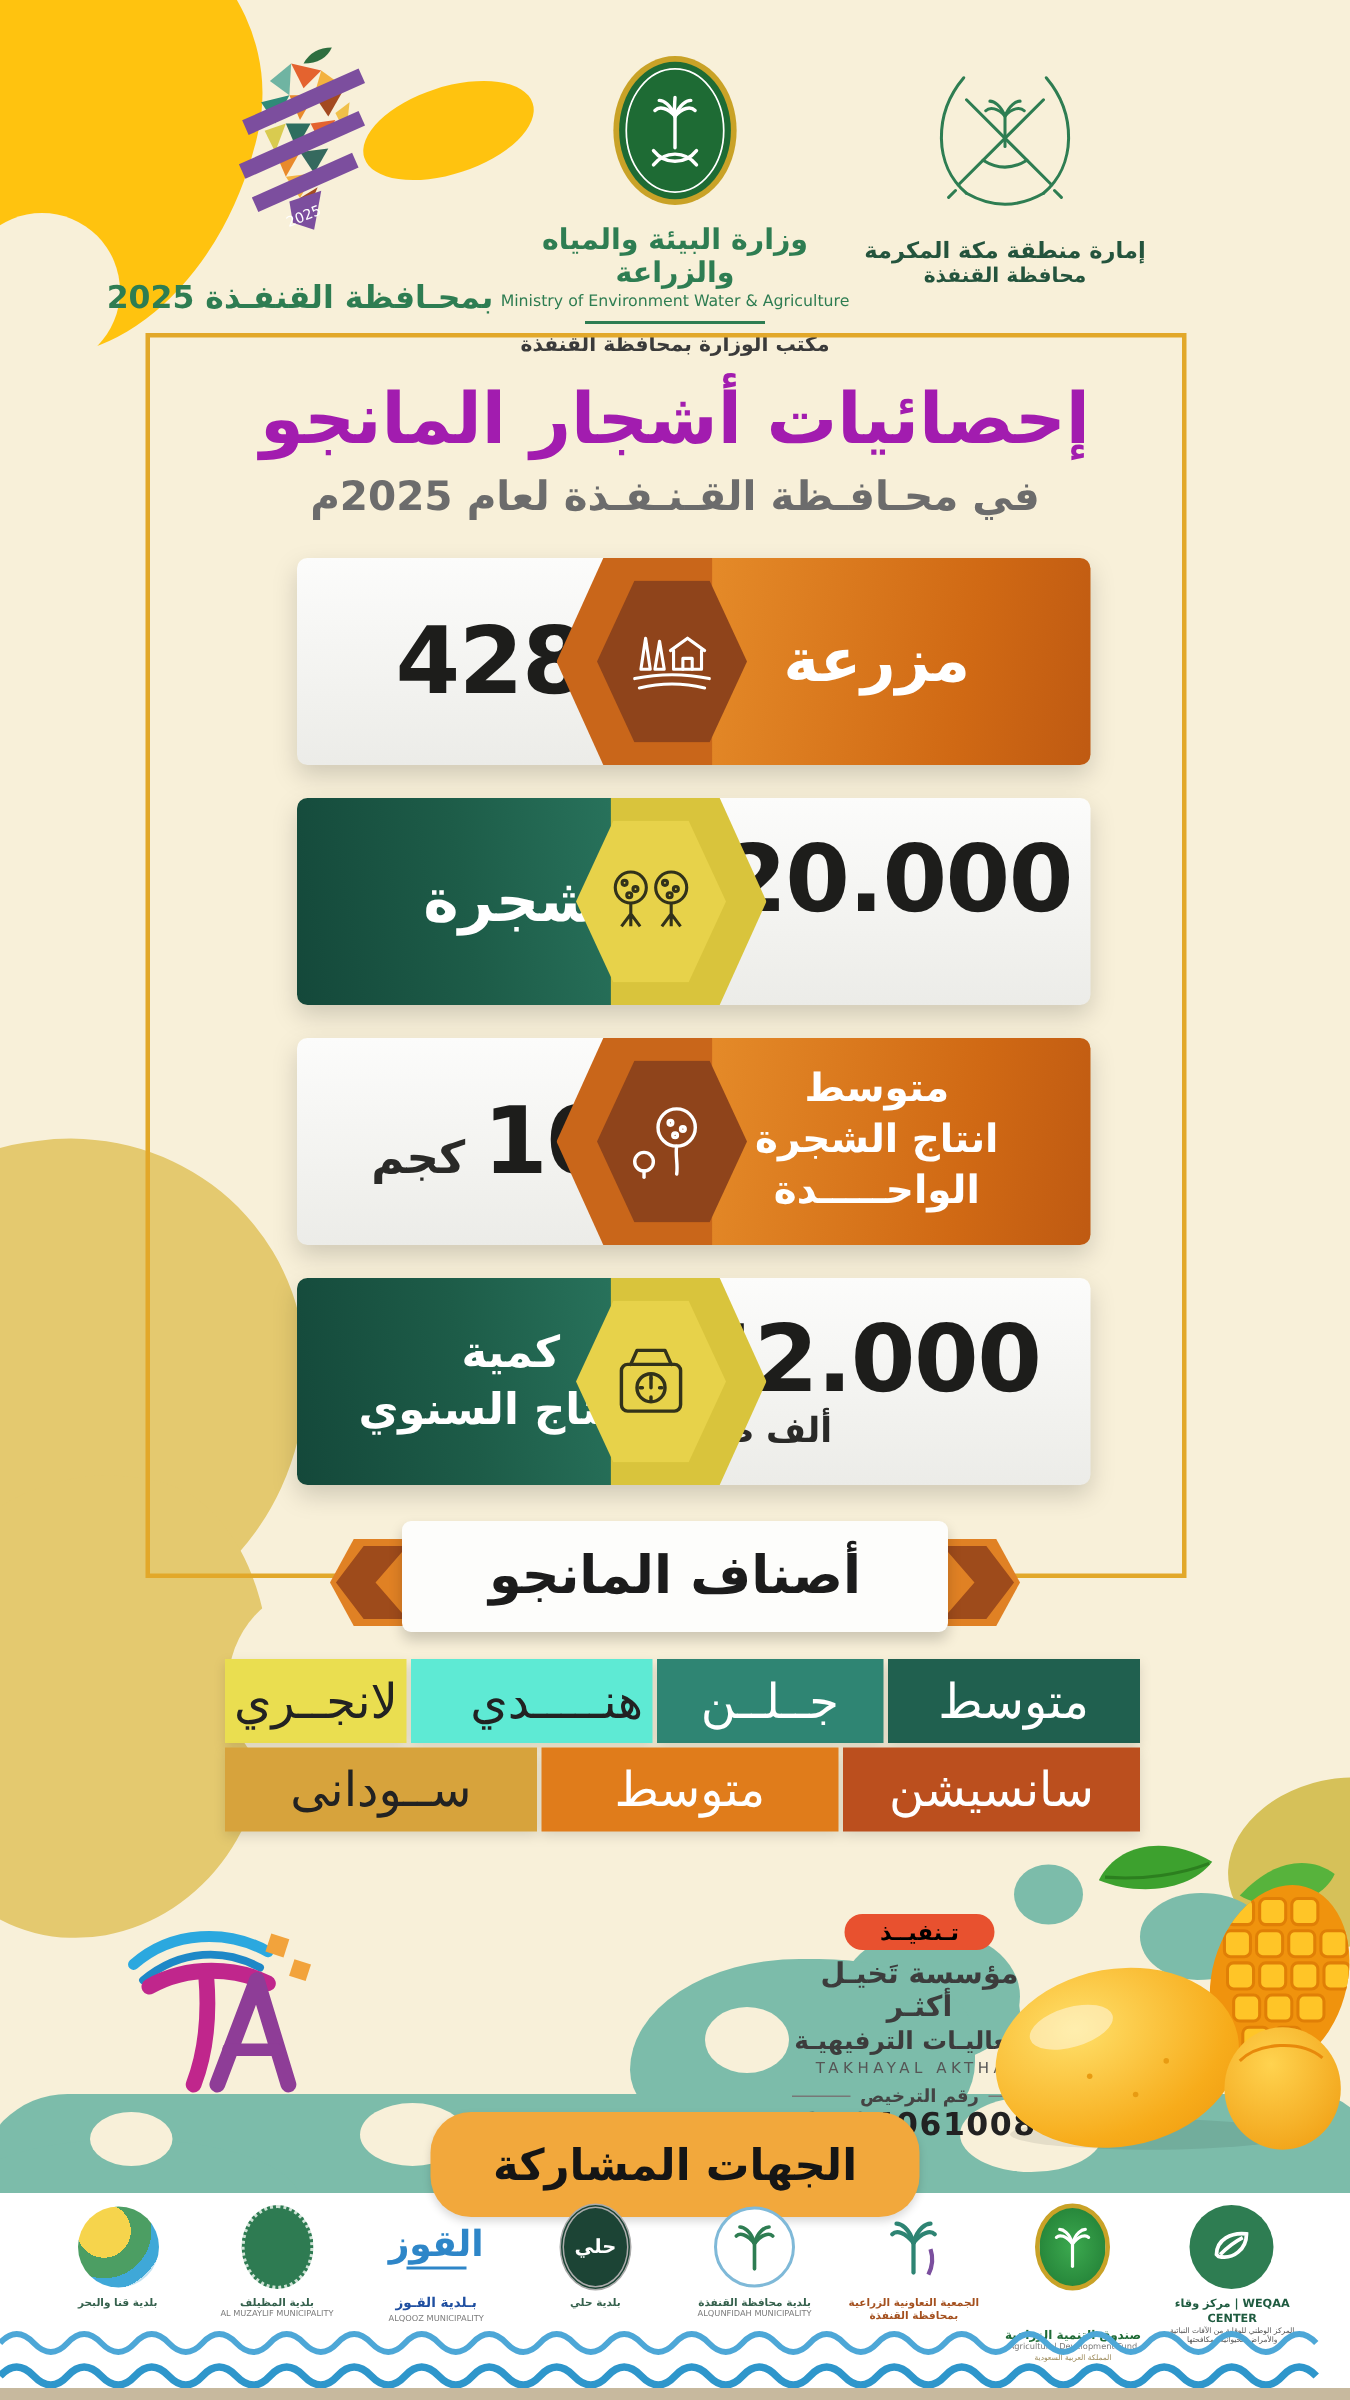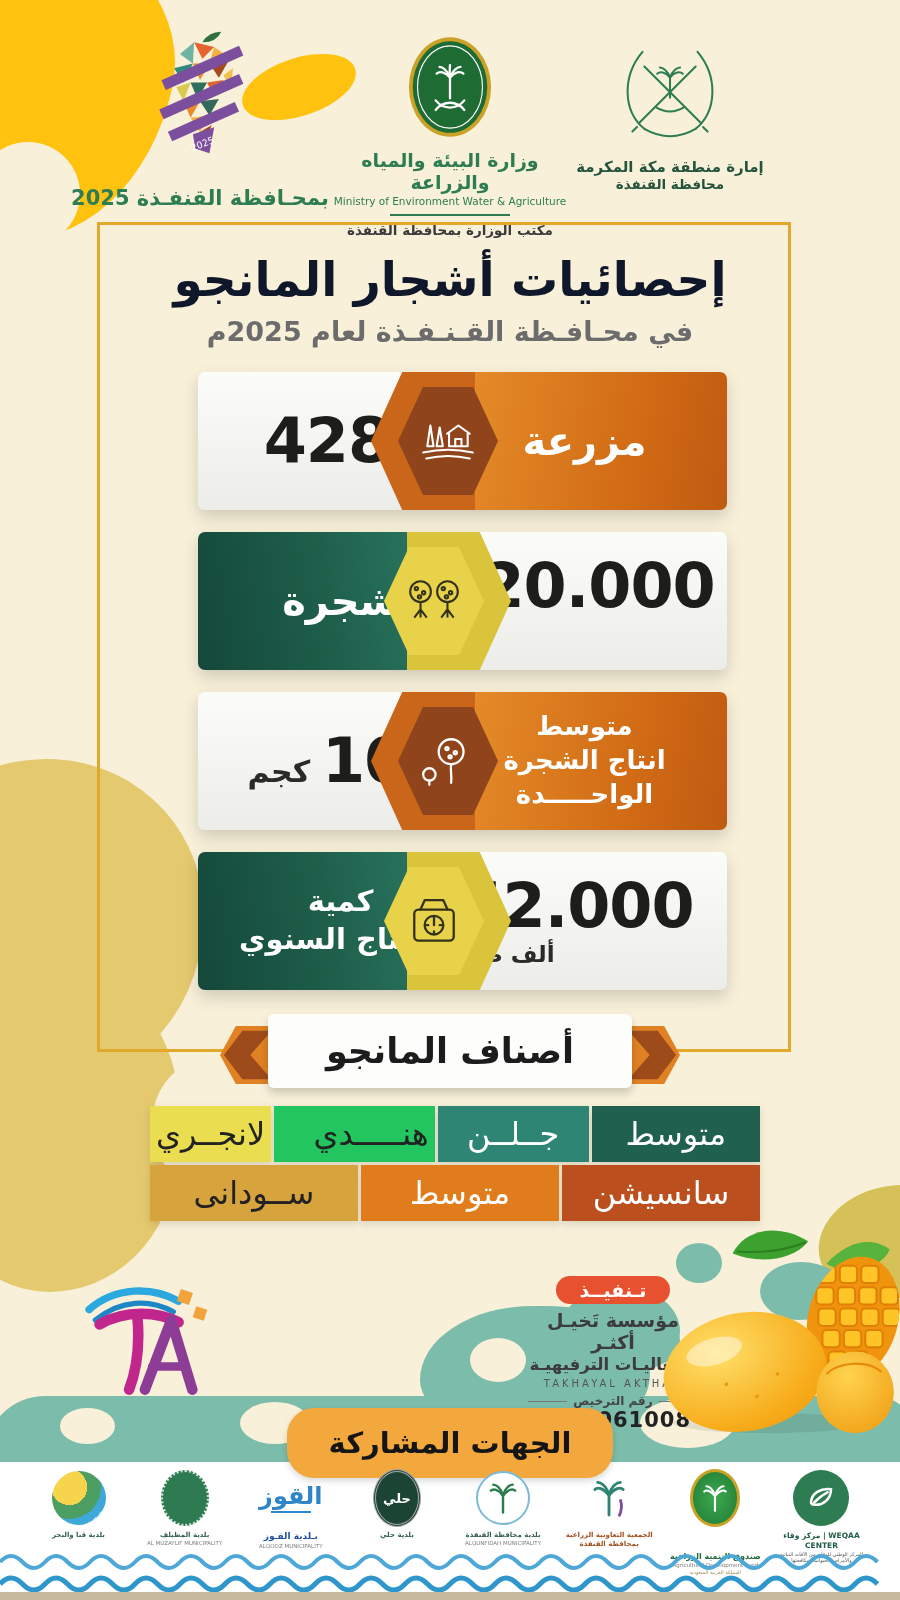--- a/index.html
+++ b/index.html
@@ -46,21 +46,21 @@
   #ministry .ar{font-size:19px;font-weight:700;color:#2E7D52;margin-top:6px;}
   #ministry .en{font-size:10.5px;color:#2E7D52;margin-top:2px;direction:ltr;}
   #ministry .div{width:120px;height:1.5px;background:#2E7D52;margin:7px auto 6px;}
   #ministry .office{font-size:13.5px;font-weight:700;color:#3A3A3A;}
   #emirate{right:125px;top:38px;width:210px;}
   #emirate .cal1{font-size:15px;font-weight:700;color:#24543D;margin-top:4px;}
   #emirate .cal2{font-size:13.5px;font-weight:700;color:#24543D;}
 
   
   #goldbox{left:97px;top:222px;width:694px;height:830px;border:3px solid #E2A82A;box-sizing:border-box;}
-  #title-main{left:0;top:252px;width:900px;text-align:center;font-size:47px;font-weight:700;color:#0f172a;}
+  #title-main{left:0;top:252px;width:900px;text-align:center;font-size:47px;font-weight:700;color:#a21caf;}
   #title-sub{left:0;top:316px;width:900px;text-align:center;font-size:27px;font-weight:700;color:#6C6C6C;}
 
   
   .bar{position:absolute;left:155px;width:572px;height:138px;border-radius:7px;
        filter:drop-shadow(0 7px 8px rgba(0,0,0,.16));direction:ltr;}
   .bar .side{position:absolute;top:0;bottom:0;margin-left:43px;}
   .numside{background:linear-gradient(180deg,#FCFCFB,#ECECE8);display:flex;align-items:center;justify-content:center;}
   .labelside{display:flex;align-items:center;justify-content:center;color:#fff;font-weight:700;
              text-align:center;direction:rtl;}
   .bar .chev{position:absolute;top:0;bottom:0;width:104px;z-index:2;}
@@ -92,30 +92,30 @@
           clip-path:polygon(78% 8%,34% 8%,6% 50%,34% 92%,78% 92%,46% 50%);}
   #arrL{left:220px;}
   #arrR{left:614px;transform:scaleX(-1);}
   .vrow{position:absolute;left:150px;width:610px;height:56px;display:flex;gap:3px;direction:rtl;z-index:4;
         filter:drop-shadow(0 3px 4px rgba(0,0,0,.12));}
   #vrow1{top:1106px;}
   #vrow2{top:1165px;}
   .vseg{display:flex;align-items:center;justify-content:center;font-weight:400;font-size:32px;}
   .s-tomy{flex:1.32;background:#20604F;color:#fff;}
   .s-glen{flex:1.18;background:#2F8573;color:#fff;}
-  .s-hindi{flex:1;background:#22c55e;color:#222;padding-left:33px;}
+  .s-hindi{flex:1;background:#5eead4;color:#222;padding-left:33px;}
   .s-langra{flex:.95;background:#EADE50;color:#222;}
   .s-sens{flex:1;background:#BB4F1E;color:#fff;}
   .s-masri{flex:1;background:#E07C1B;color:#fff;}
   .s-sudani{flex:1.05;background:#D7A33C;color:#222;}
 
   
   #ta-logo{left:78px;top:1278px;z-index:3;}
   #exec{position:absolute;left:528px;top:1276px;width:170px;text-align:center;z-index:3;}
-  #exec .badge{display:inline-block;background:#E8512F;color:#ffffff;font-size:19px;font-weight:700;
+  #exec .badge{display:inline-block;background:#E8512F;color:#000000;font-size:15px;font-weight:700;
                padding:3px 24px;border-radius:14px;margin-bottom:5px;}
   #exec .org1{font-size:19px;font-weight:700;color:#3C3C3C;}
   #exec .org2{font-size:16.5px;font-weight:700;color:#3C3C3C;margin-top:2px;}
   #exec .orgen{font-size:10px;letter-spacing:3px;color:#555;margin-top:4px;direction:ltr;}
   #exec .licrow{display:flex;align-items:center;gap:6px;margin-top:5px;}
   #exec .licrow .line{flex:1;height:1px;background:#777;}
   #exec .liclabel{font-size:12px;font-weight:700;color:#444;}
   #exec .licnum{font-size:21px;font-weight:700;color:#222;letter-spacing:1px;direction:ltr;}
 
   

